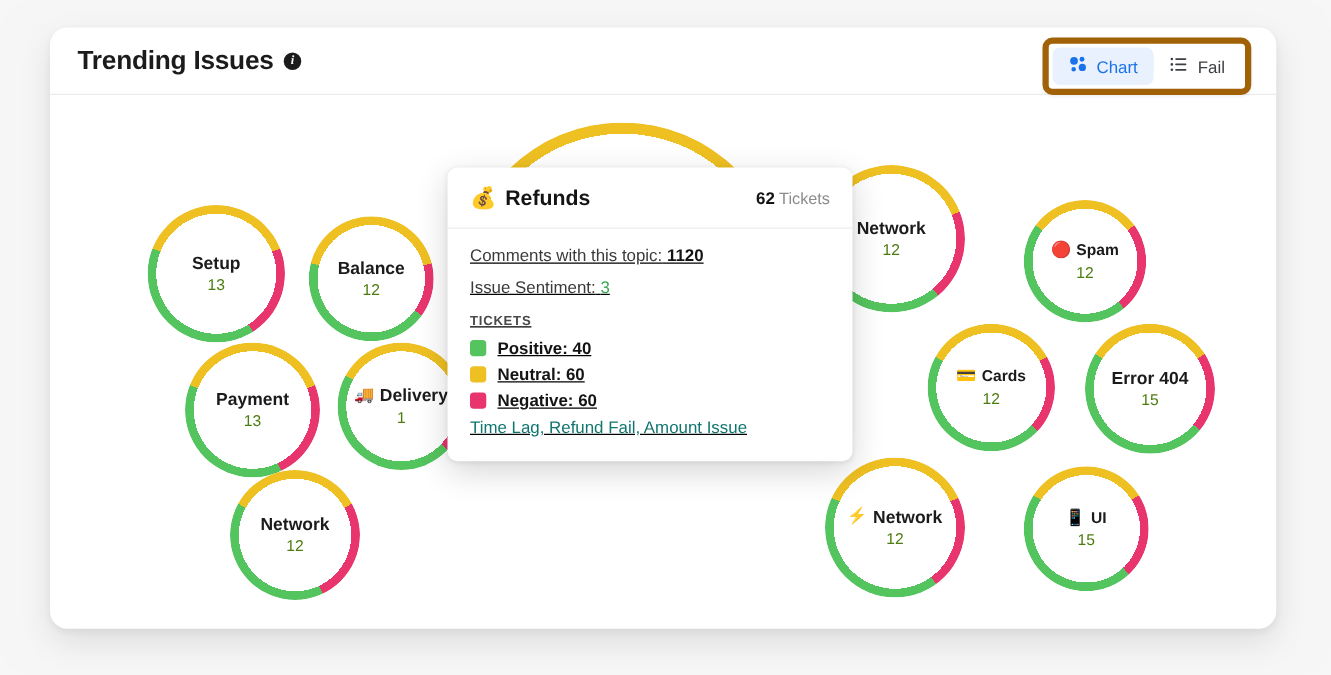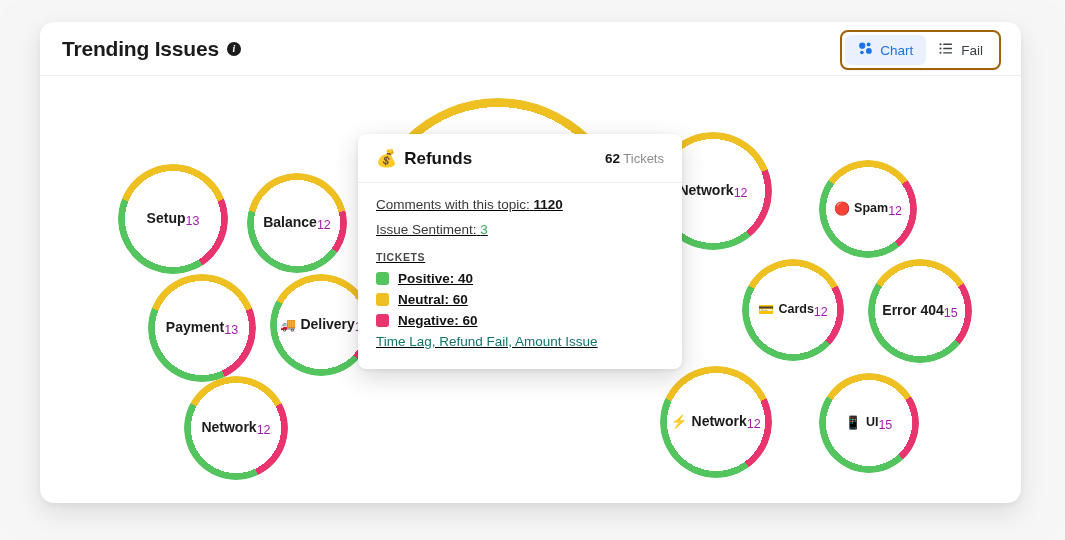--- a/index.html
+++ b/index.html
@@ -45,21 +45,21 @@
     font-style: italic;
     display: flex; align-items: center; justify-content: center;
     font-family: "Liberation Serif", serif;
     cursor: pointer;
   }
   .toggle-group {
     position: absolute;
     right: 20px; top: 8px;
     display: flex;
     background: #ffffff;
-    border: 2px solid #a16207;
+    border: 5px solid #a16207;
     border-radius: 8px;
     padding: 3px;
     box-shadow: 0 1px 2px rgba(0,0,0,.05);
   }
   .toggle-btn {
     display: flex; align-items: center; gap: 7px;
     padding: 6px 13px;
     border-radius: 6px;
     font-size: 13.5px;
     color: #3c4043;
@@ -73,36 +73,36 @@
     background: #eaf1fe;
     color: #1a73e8;
     font-weight: normal;
   }
 
   
   .chart-area { position: absolute; left: 0; top: 54px; width: 981px; height: 427px; }
 
   .bubble {
     position: absolute;
-    display: flex; flex-direction: row;
+    display: flex; flex-direction: column;
     align-items: center; justify-content: center;
     cursor: pointer;
   }
   .bubble .ring { position: absolute; inset: 0; border-radius: 50%; }
   .bubble .label {
     position: relative; z-index: 2;
     font-size: 14px; font-weight: bold; color: #1b1b1b;
     display: flex; align-items: center; gap: 4px;
     line-height: 1.1;
     white-space: nowrap;
   }
   .bubble .emoji { font-size: 13px; }
   .bubble .value {
     position: relative; z-index: 2;
-    font-size: 12.5px; color: #a21caf; margin-top: 3px;
+    font-size: 12.5px; color: #4d7c0f; margin-top: 3px;
   }
   .bubble.big .label { font-size: 17px; }
   .bubble.big .value { font-size: 14px; }
   .bubble.small .label { font-size: 12.5px; }
 
   
   .tooltip {
     position: absolute;
     left: 318px; top: 112px;
     width: 324px;

